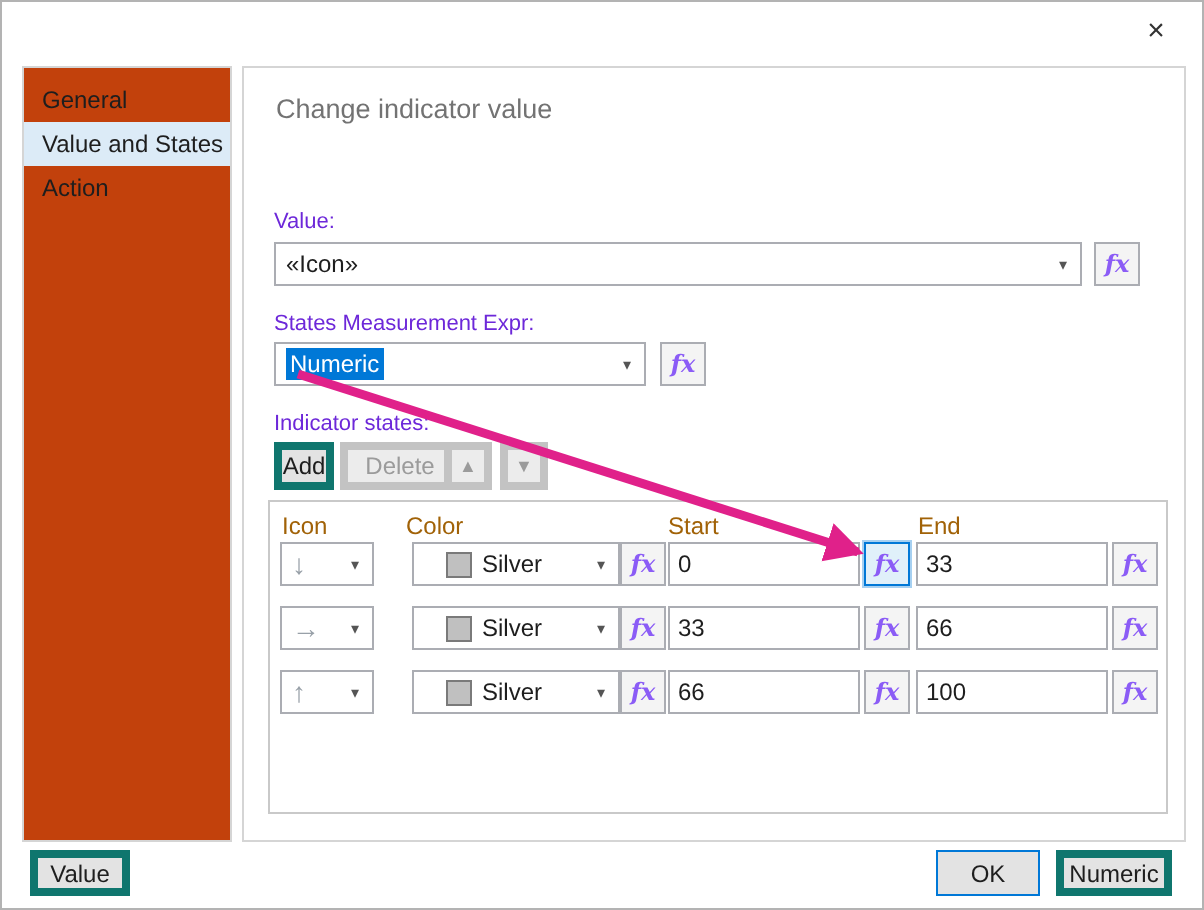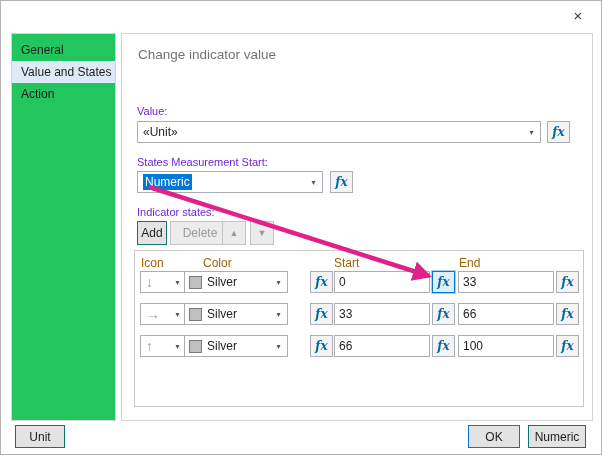--- a/index.html
+++ b/index.html
@@ -10,21 +10,21 @@
             border:1px solid #b3b3b3; overflow:hidden; }
 
   
   .titlebar { position:absolute; left:0; top:0; right:0; height:30px; background:#fff; }
   .title { position:absolute; left:14px; top:8px; font-size:12px; color:#000; }
   .close { position:absolute; right:10px; top:4px; width:26px; height:22px; text-align:center;
            line-height:22px; font-size:15px; color:#333; cursor:pointer; }
 
   
   .sidebar { position:absolute; left:10px; top:32px; width:105px; height:388px;
-             border:1px solid #d5d5d5; background:#22c55e; padding-top:5px; }
+             border:1px solid #d5d5d5; background:#c2410c; padding-top:5px; }
   .side-item { height:22px; line-height:22px; padding-left:9px; cursor:pointer; white-space:nowrap; }
   .side-item.selected { background:#dcebf7; }
 
   
   .main { position:absolute; left:120px; top:32px; width:472px; height:388px;
           border:1px solid #d5d5d5; background:#fff; }
   .heading { position:absolute; left:16px; top:13px; font-size:13.5px; color:#737373; }
   .lbl { position:absolute; font-size:11px; color:#6d28d9; white-space:nowrap; }
 
   
@@ -32,39 +32,39 @@
            display:flex; align-items:center; padding:0 18px 0 5px; cursor:pointer; overflow:hidden; }
   .combo .chev { position:absolute; right:1px; top:1px; bottom:1px; width:15px;
                  display:flex; align-items:center; justify-content:center;
                  color:#555; font-size:8px; }
   .sel-highlight { background:#0078d7; color:#fff; padding:1px 2px; }
 
   
   .fxbtn { position:absolute; width:23px; height:22px; border:1px solid #abadb3; background:#f4f4f4;
            display:flex; align-items:center; justify-content:center; cursor:pointer; }
   .fxbtn .fx { font-family:"DejaVu Serif", "Liberation Serif", serif; font-style:italic;
-               font-weight:bold; font-size:12px; color:#0369a1; }
+               font-weight:bold; font-size:12px; color:#8b5cf6; }
   .fxbtn.hl { border:1px solid #0078d7; background:#e0f0fa; box-shadow:0 0 0 1px rgba(0,120,215,.35); }
 
   
-  .btn { position:absolute; border:1px solid #0f766e; background:#e3e3e3; font-size:12px;
+  .btn { position:absolute; border:4px solid #0f766e; background:#e3e3e3; font-size:12px;
          display:flex; align-items:center; justify-content:center; cursor:pointer;
          font-family:inherit; color:#1e1e1e; }
   .btn.disabled { color:#9b9b9b; border-color:#c3c3c3; background:#ececec; cursor:default; }
   .btn.default { border:1px solid #0078d7; }
 
   
   .states-box { position:absolute; left:12px; top:216px; width:450px; height:157px;
                 border:1px solid #c9c9c9; background:#fff; }
   .hdr { position:absolute; top:5px; font-size:12px; color:#a16207; }
   .row { position:absolute; left:0; right:0; height:22px; }
   .row > * { top:0; }
   .icon-combo { left:5px; width:47px; }
   .arrow-glyph { color:#98a0a8; font-size:14px; line-height:1; }
-  .color-combo { left:49px; width:104px; padding-left:4px; }
+  .color-combo { left:71px; width:104px; padding-left:16px; }
   .swatch { width:13px; height:13px; background:#c0c0c0; border:1px solid #7a7a7a;
             margin-right:5px; flex:0 0 auto; }
   .txt { position:absolute; height:22px; border:1px solid #abadb3; padding:0 4px; font-size:12px;
          font-family:inherit; color:#1e1e1e; background:#fff; }
   .fx-a { left:175px; } .fx-b { left:297px; } .fx-c { left:421px; }
   .start-input { left:199px; width:96px; }
   .end-input { left:323px; width:96px; }
 
   
   .tb-glyph { font-size:9px; }
@@ -95,28 +95,28 @@
     <div class="side-item">
       <span>Action</span>
     </div>
   </div>
 
   <div class="main">
     <div class="heading">Change indicator value</div>
 
     <div class="lbl" style="left:15px; top:71px;">Value:</div>
     <div class="combo" style="left:15px; top:87px; width:404px;">
-      <span>«Unit»</span>
+      <span>«Icon»</span>
       <span class="chev">▾</span>
     </div>
     <div class="fxbtn" style="left:425px; top:87px;">
       <span class="fx">fx</span>
     </div>
 
-    <div class="lbl" style="left:15px; top:122px;">States Measurement Start:</div>
+    <div class="lbl" style="left:15px; top:122px;">States Measurement Expr:</div>
     <div class="combo" style="left:15px; top:137px; width:186px;">
       <span class="sel-highlight">Numeric</span>
       <span class="chev">▾</span>
     </div>
     <div class="fxbtn" style="left:208px; top:137px;">
       <span class="fx">fx</span>
     </div>
 
     <div class="lbl" style="left:15px; top:172px;text-align:right;">Indicator states:</div>
     <button class="btn" style="left:15px; top:187px; width:30px; height:24px;">Add</button>
@@ -198,21 +198,21 @@
             <span class="fx">fx</span>
           </div>
         <input class="txt end-input" value="100" style="">
         <div class="fxbtn fx-c">
             <span class="fx">fx</span>
           </div>
       </div>
     </div>
   </div>
 
-  <button class="btn footer-btn" style="left:14px; top:424px; width:50px;">Unit</button>
+  <button class="btn footer-btn" style="left:14px; top:424px; width:50px;">Value</button>
   <button class="btn footer-btn default" style="left:467px; top:424px; width:52px;">OK</button>
   <button class="btn footer-btn" style="left:527px; top:424px; width:58px;">Numeric</button>
 
   <svg class="overlay" viewBox="0 0 602 455">
     <defs>
       <marker id="arrowhead" markerUnits="userSpaceOnUse" markerWidth="22" markerHeight="22" refX="16" refY="10" orient="auto">
         <path d="M0,0 L19,10 L0,20 Z" fill="#e0218a"></path>
       </marker>
     </defs>
     <line x1="148" y1="186" x2="428" y2="275" stroke="#e0218a" stroke-width="4.5" marker-end="url(#arrowhead)"></line>

